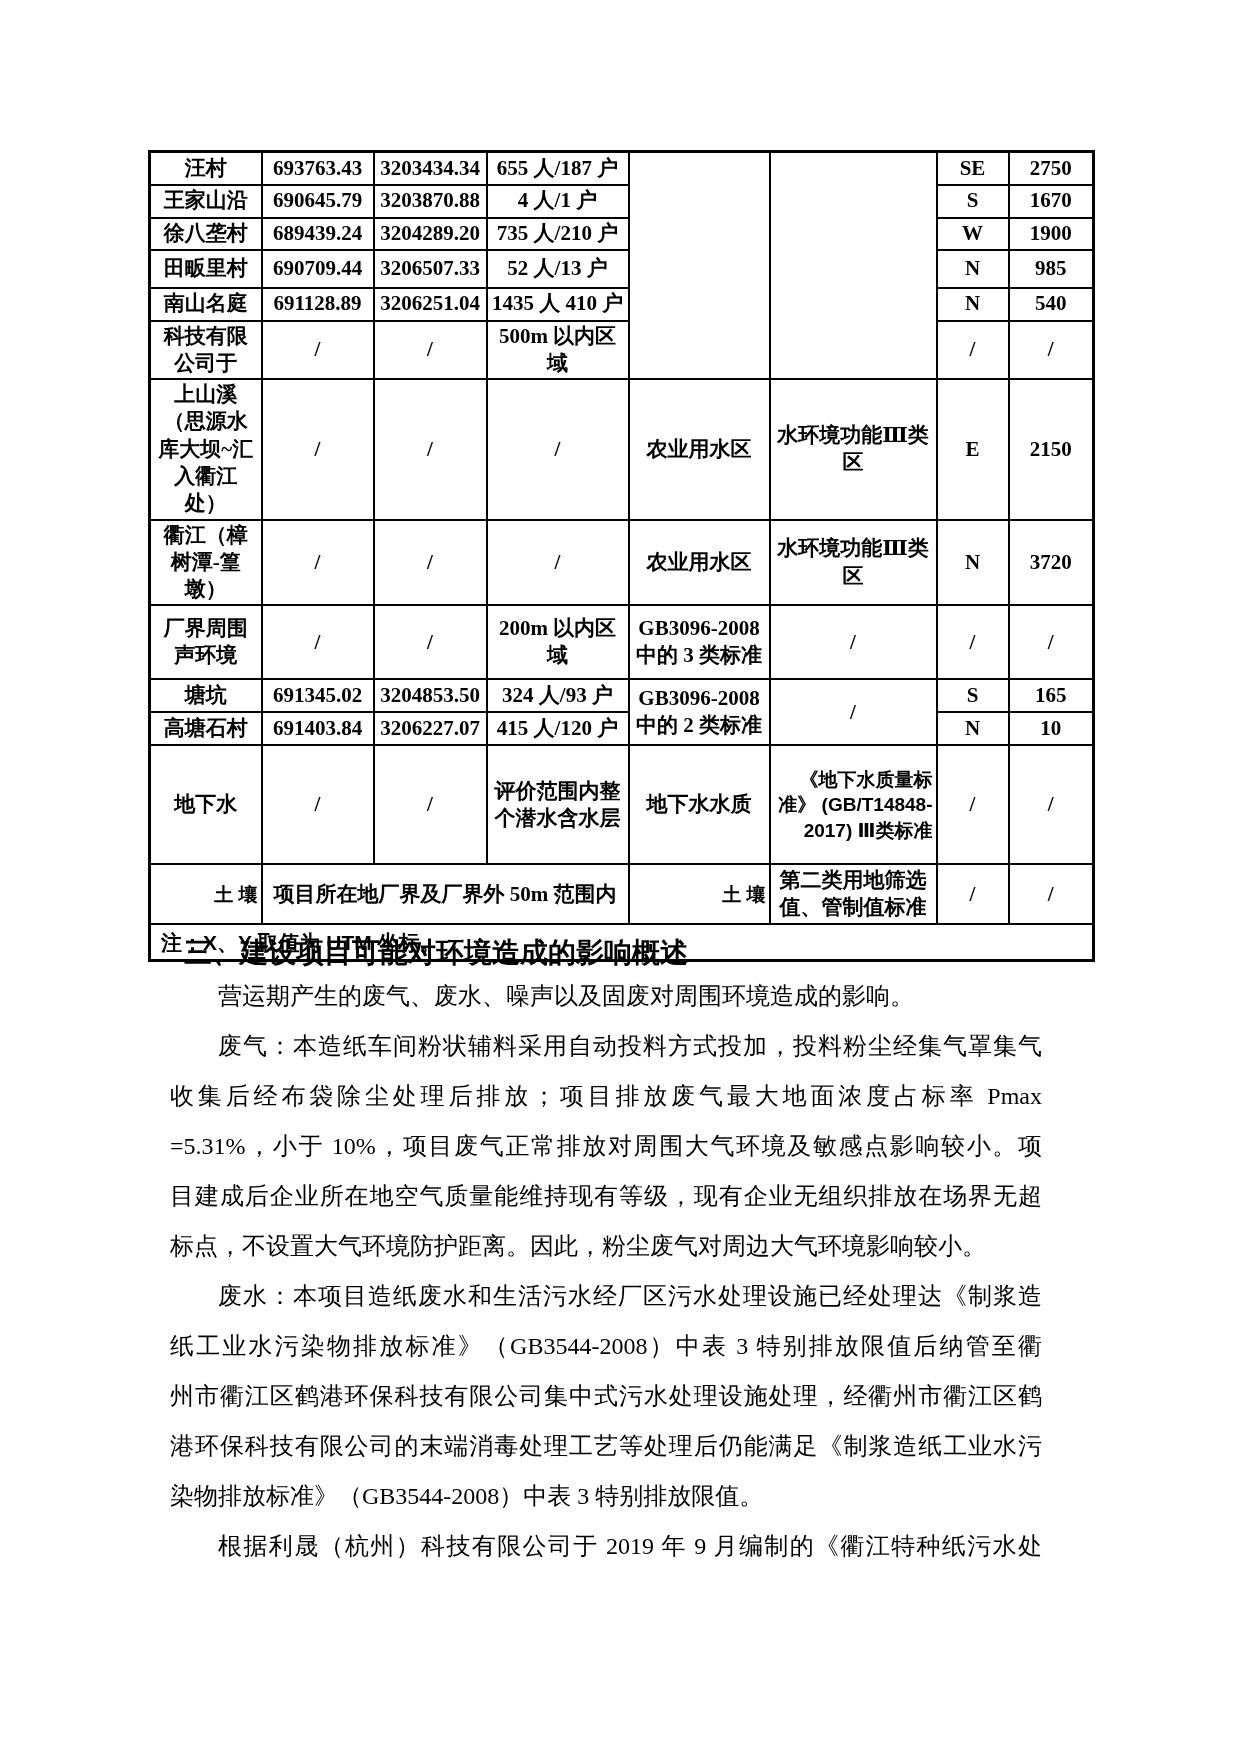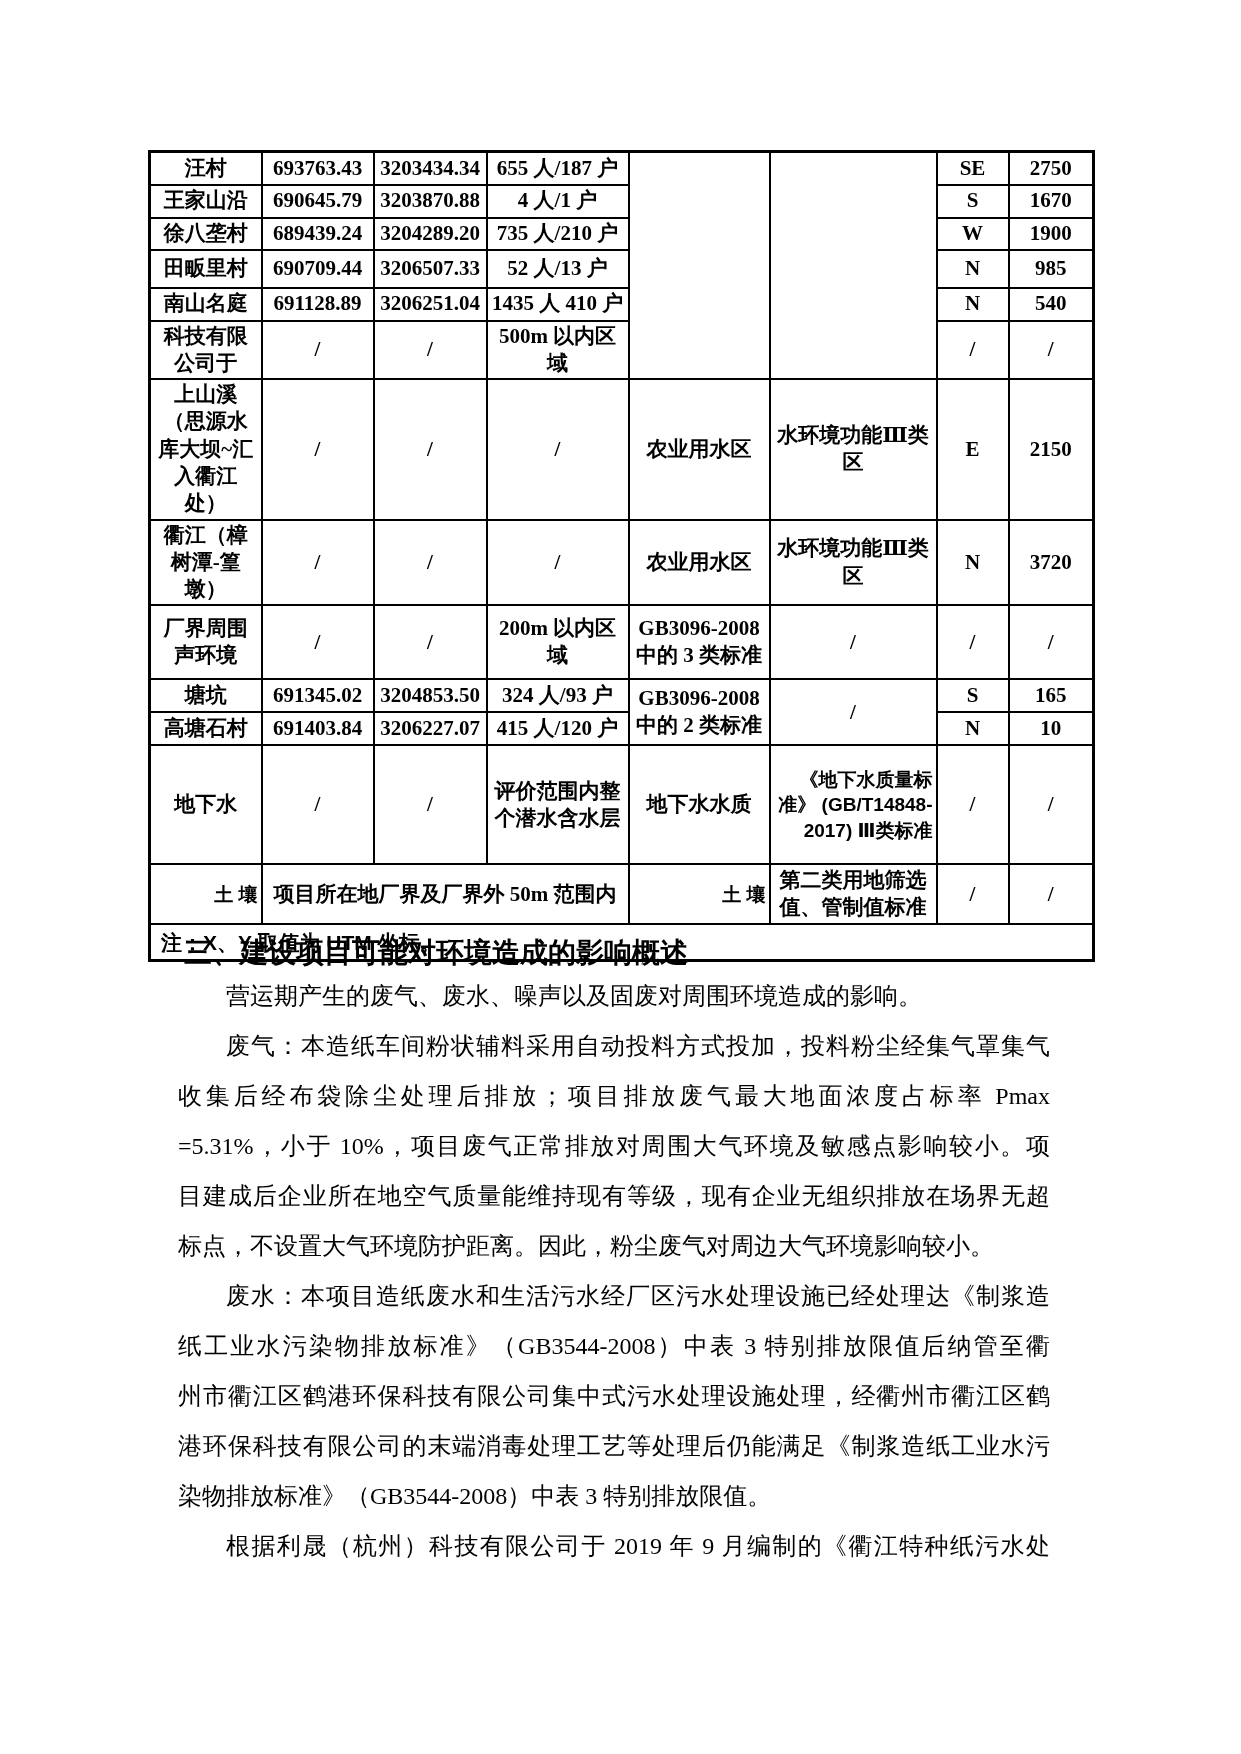--- a/index.html
+++ b/index.html
@@ -14,21 +14,21 @@
                padding:1px 3px;word-break:break-word;}
   table.env td.hei{font-family:"Liberation Sans","DejaVu Sans",sans-serif;
                    font-size:19px;line-height:1.35;text-align:right;}
   table.env td.note{text-align:left;padding-left:10px;font-size:21px;
                     font-family:"Liberation Sans","DejaVu Sans",sans-serif;}
 
   .section-heading{position:absolute;left:184px;top:936px;width:900px;
                    font-size:28px;font-weight:700;line-height:34px;
                    font-family:"Liberation Sans","DejaVu Sans",sans-serif;}
 
-  .bodytext{position:absolute;left:178px;top:971px;width:872px;}
+  .bodytext{position:absolute;left:170px;top:971px;width:872px;}
   .line{height:50px;line-height:50px;font-size:24px;white-space:nowrap;
         text-align:justify;text-align-last:justify;}
   .line.pend{text-align-last:left;}
   .line.pstart{text-indent:2em;}
 </style>
 </head>
 <body>
 
 <div class="page">
 

